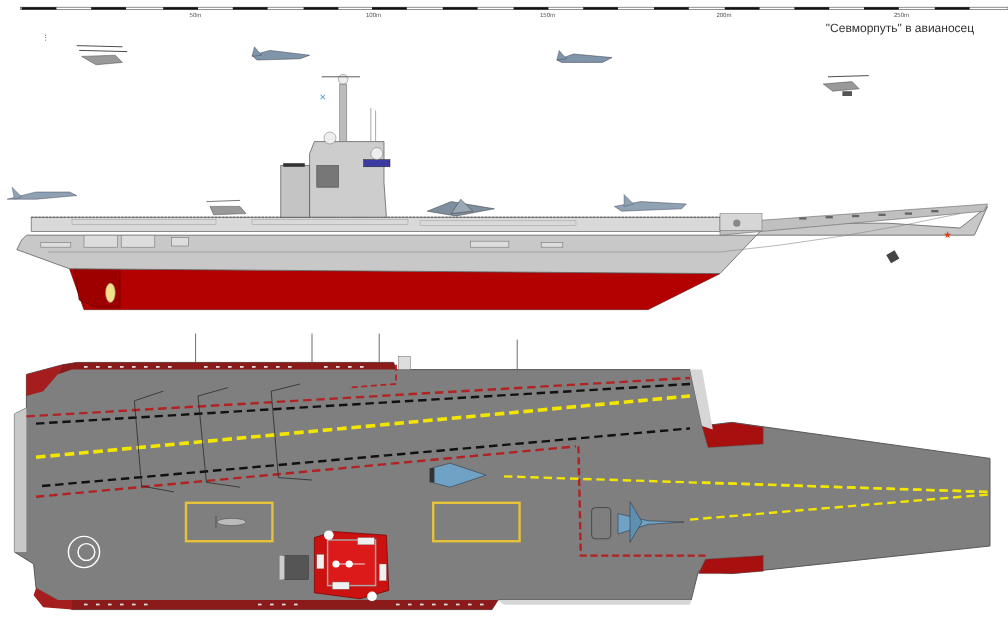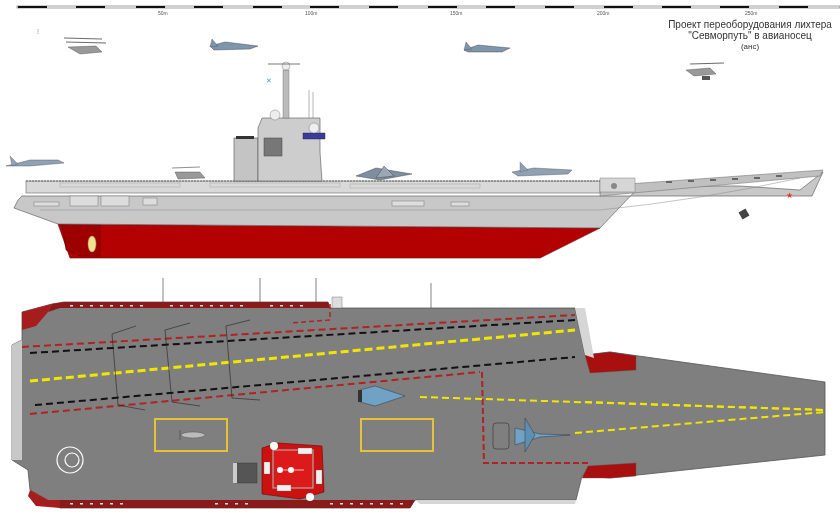--- a/index.html
+++ b/index.html
@@ -254,16 +254,14 @@
   </g>
 </svg>
 
 <span class="scale-label" style="left:158px;">50m</span>
 <span class="scale-label" style="left:305px;">100m</span>
 <span class="scale-label" style="left:450px;">150m</span>
 <span class="scale-label" style="left:597px;">200m</span>
 <span class="scale-label" style="left:745px;">250m</span>
 
 <div class="title-block">
-  <div>Проект переоборудования лихтера</div>
   <div>"Севморпуть" в авианосец</div>
-  <div class="sub">(анс)</div>
 </div>
 
 </body></html>

